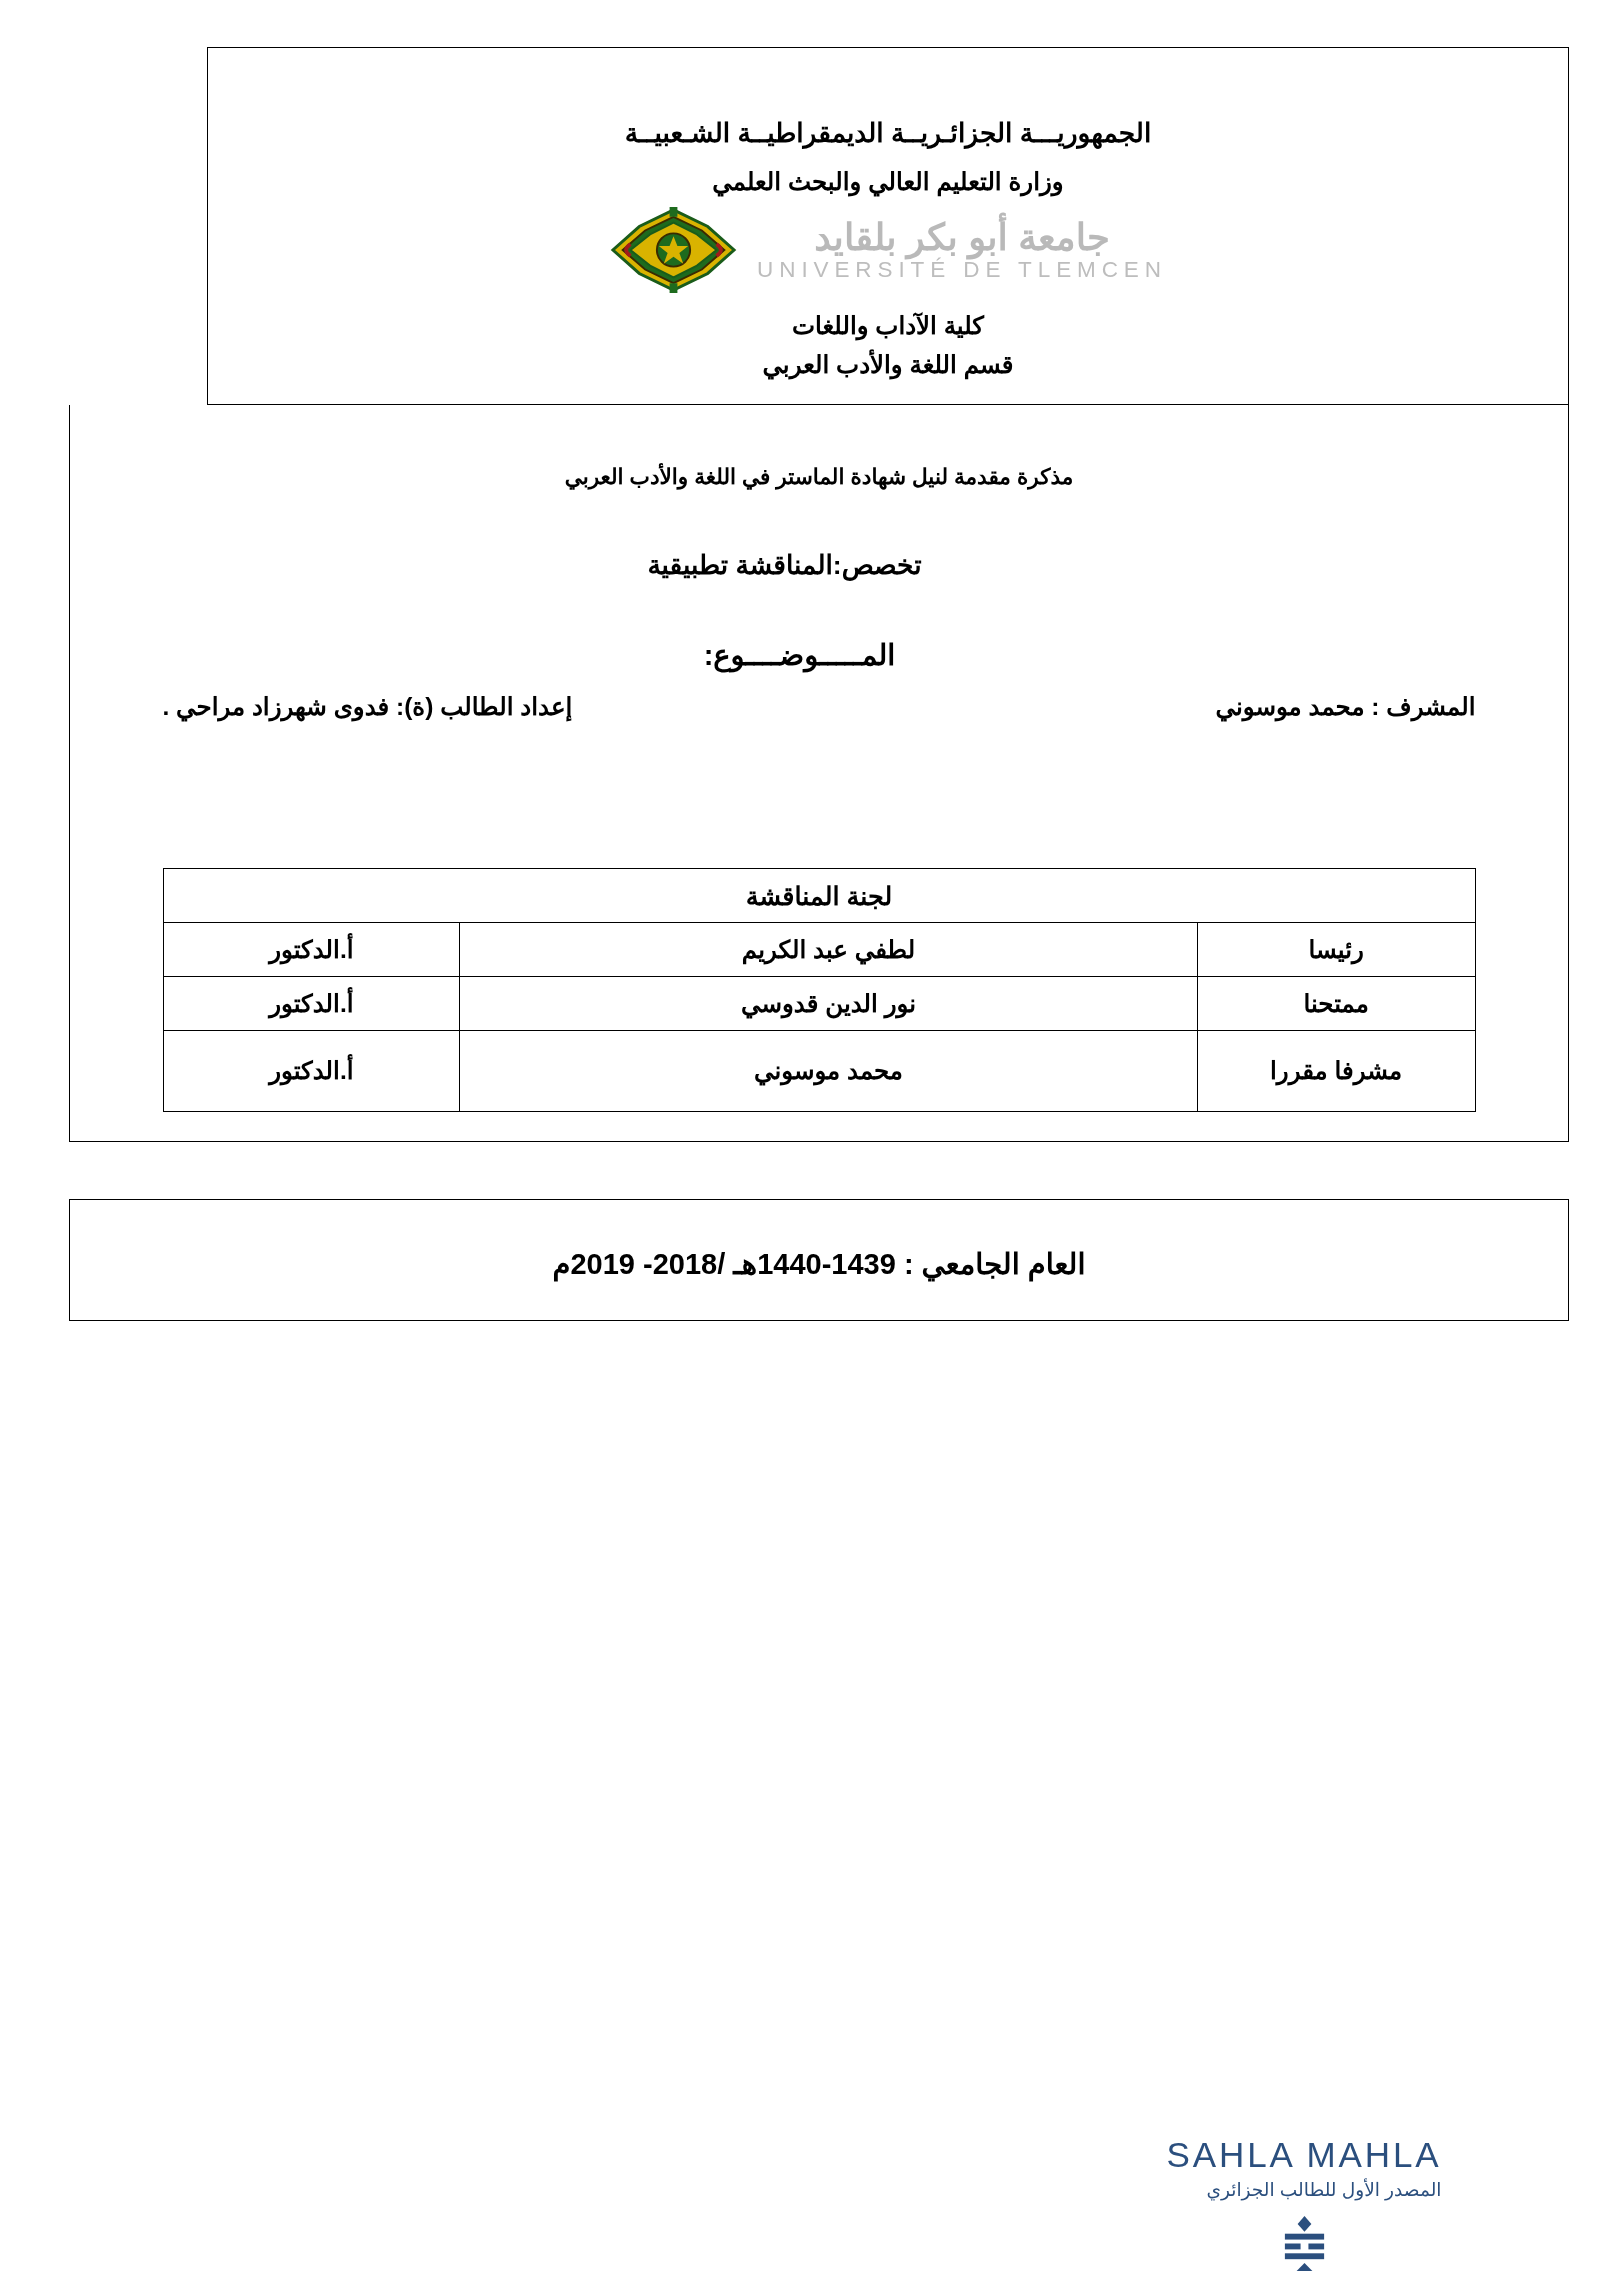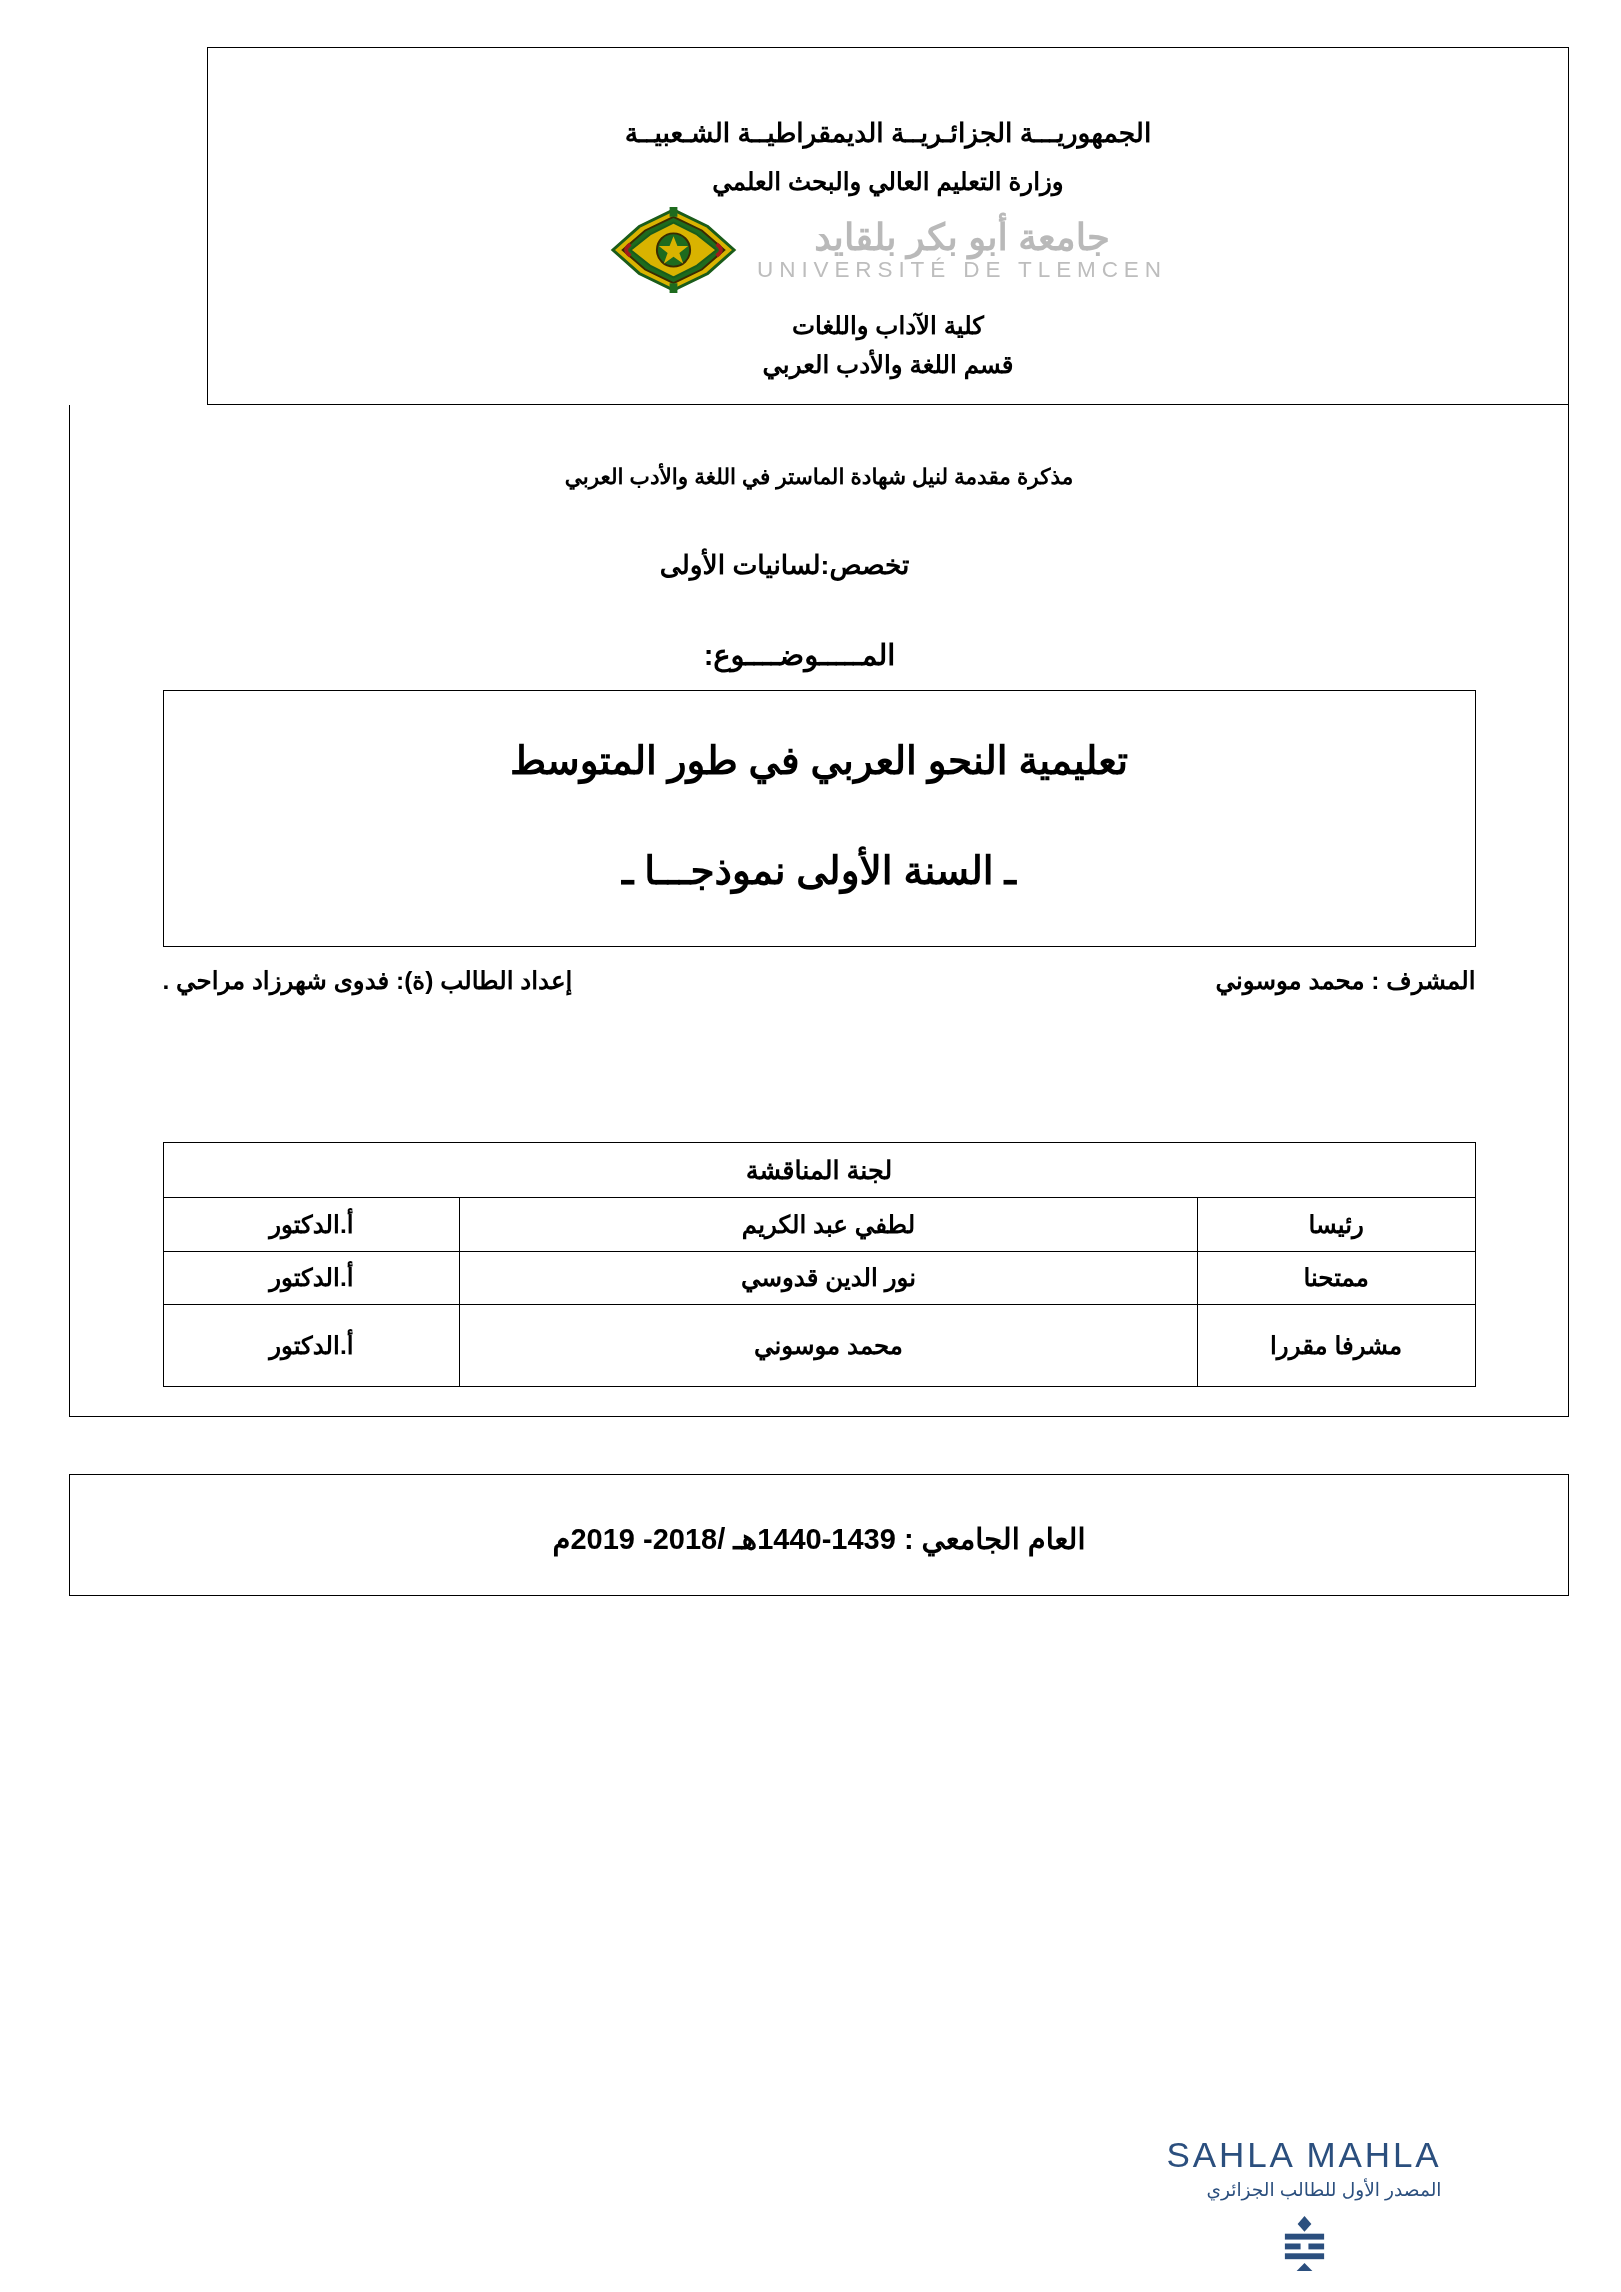--- a/index.html
+++ b/index.html
@@ -241,27 +241,23 @@
       </div>
     </div>
 
     <div class="line-fac">كلية الآداب واللغات</div>
     <div class="line-dep">قسم اللغة والأدب العربي</div>
   </div>
 
   <div class="mid-box">
 
     <div class="memo-line">مذكرة مقدمة لنيل شهادة الماستر في اللغة والأدب العربي</div>
-    <div class="spec-line">تخصص:لسانيات الأولى</div>
+    <div class="spec-line">تخصص:المناقشة تطبيقية</div>
     <div class="subject-label">المـــــوضــــوع:</div>
 
-    <div class="title-box">
-      <div class="title-l1">تعليمية النحو العربي في طور المتوسط</div>
-      <div class="title-l2">ـ السنة الأولى نموذجـــا ـ</div>
-    </div>
 
     <div class="byline">
       <div class="supervisor">المشرف : محمد موسوني</div>
       <div class="student">إعداد الطالب (ة):  فدوى شهرزاد مراحي .</div>
     </div>
 
     <div class="jury-wrap">
       <table class="jury">
         <tbody>
           <tr>

